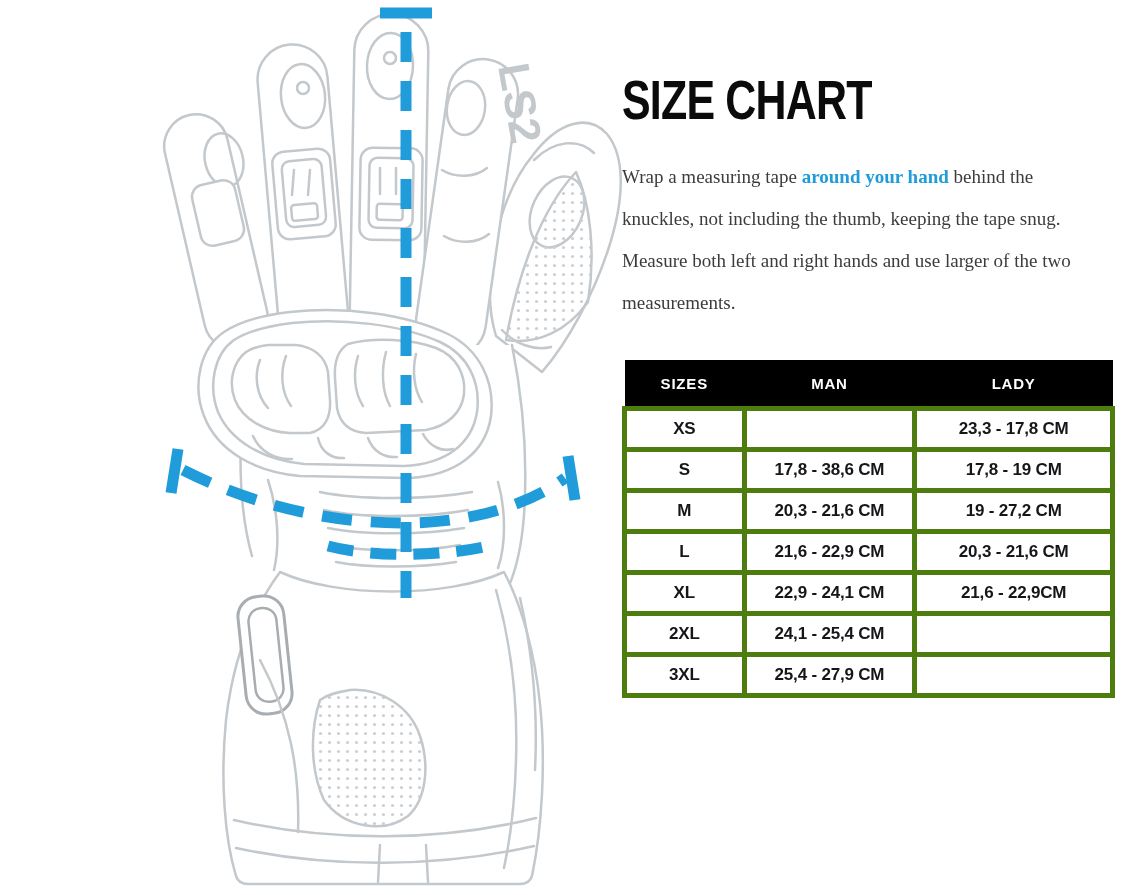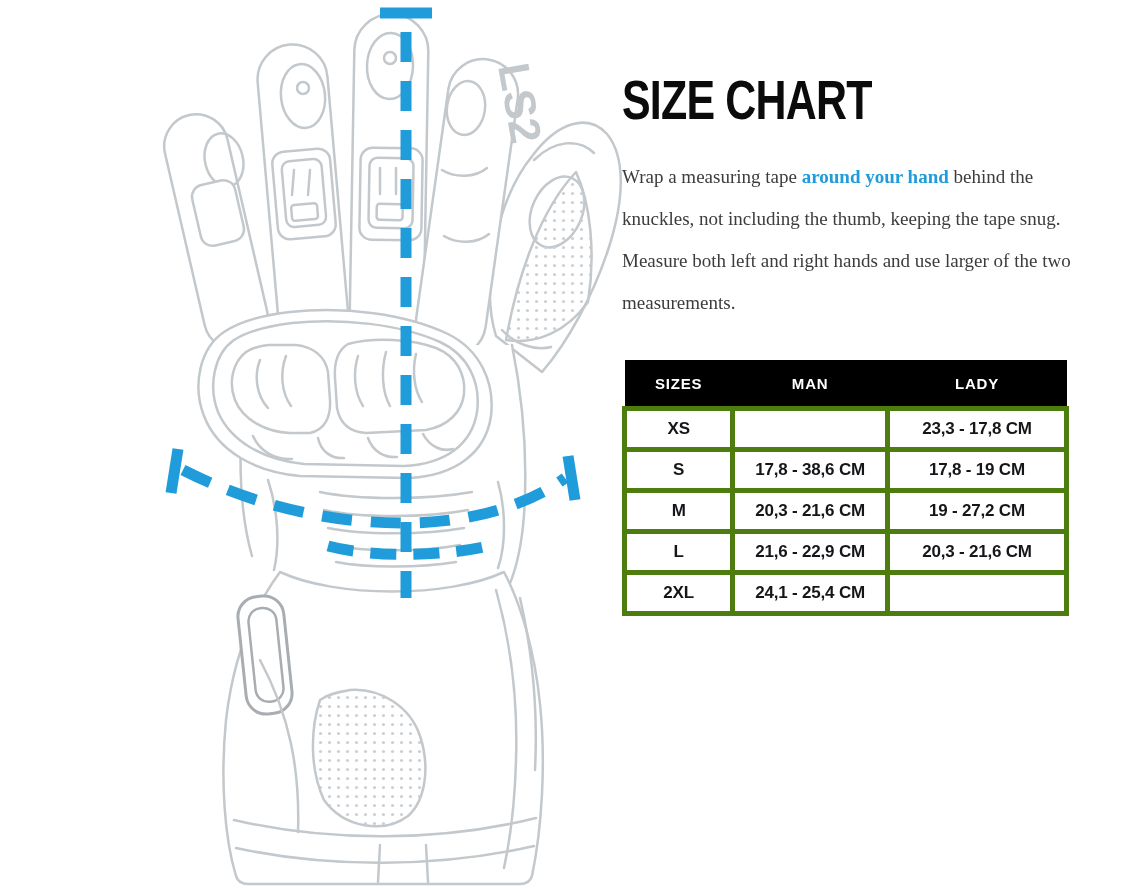--- a/index.html
+++ b/index.html
@@ -40,21 +40,21 @@
     width: 452px;
     margin: 0 0 36px 0;
     font-size: 19px;
     line-height: 42px;
     color: #3c3c3c;
     font-family: Liberation Serif, serif;
   }
   .intro .hl { color: #1f9cd9; font-weight: 700; }
 
   table.size-table {
-    width: 447px;
+    width: 493px;
     border-collapse: collapse;
     table-layout: fixed;
     border-radius: 19px;
   }
   table.size-table th {
     background: #000000;
     color: #ffffff;
     font-size: 15px;
     font-weight: 700;
     letter-spacing: 0.8px;
@@ -209,20 +209,30 @@
           <td>M</td>
           <td>20,3 - 21,6 CM</td>
           <td>19 - 27,2 CM</td>
         </tr>
         <tr>
           <td>L</td>
           <td>21,6 - 22,9 CM</td>
           <td>20,3 - 21,6 CM</td>
         </tr>
         <tr>
+          <td>XL</td>
+          <td>22,9 - 24,1 CM</td>
+          <td>21,6 - 22,9CM</td>
+        </tr>
+        <tr>
           <td>2XL</td>
           <td>24,1 - 25,4 CM</td>
+          <td></td>
+        </tr>
+        <tr>
+          <td>3XL</td>
+          <td>25,4 - 27,9 CM</td>
           <td></td>
         </tr>
       </tbody>
     </table>
   </div>
 </div>
 
 </body></html>

